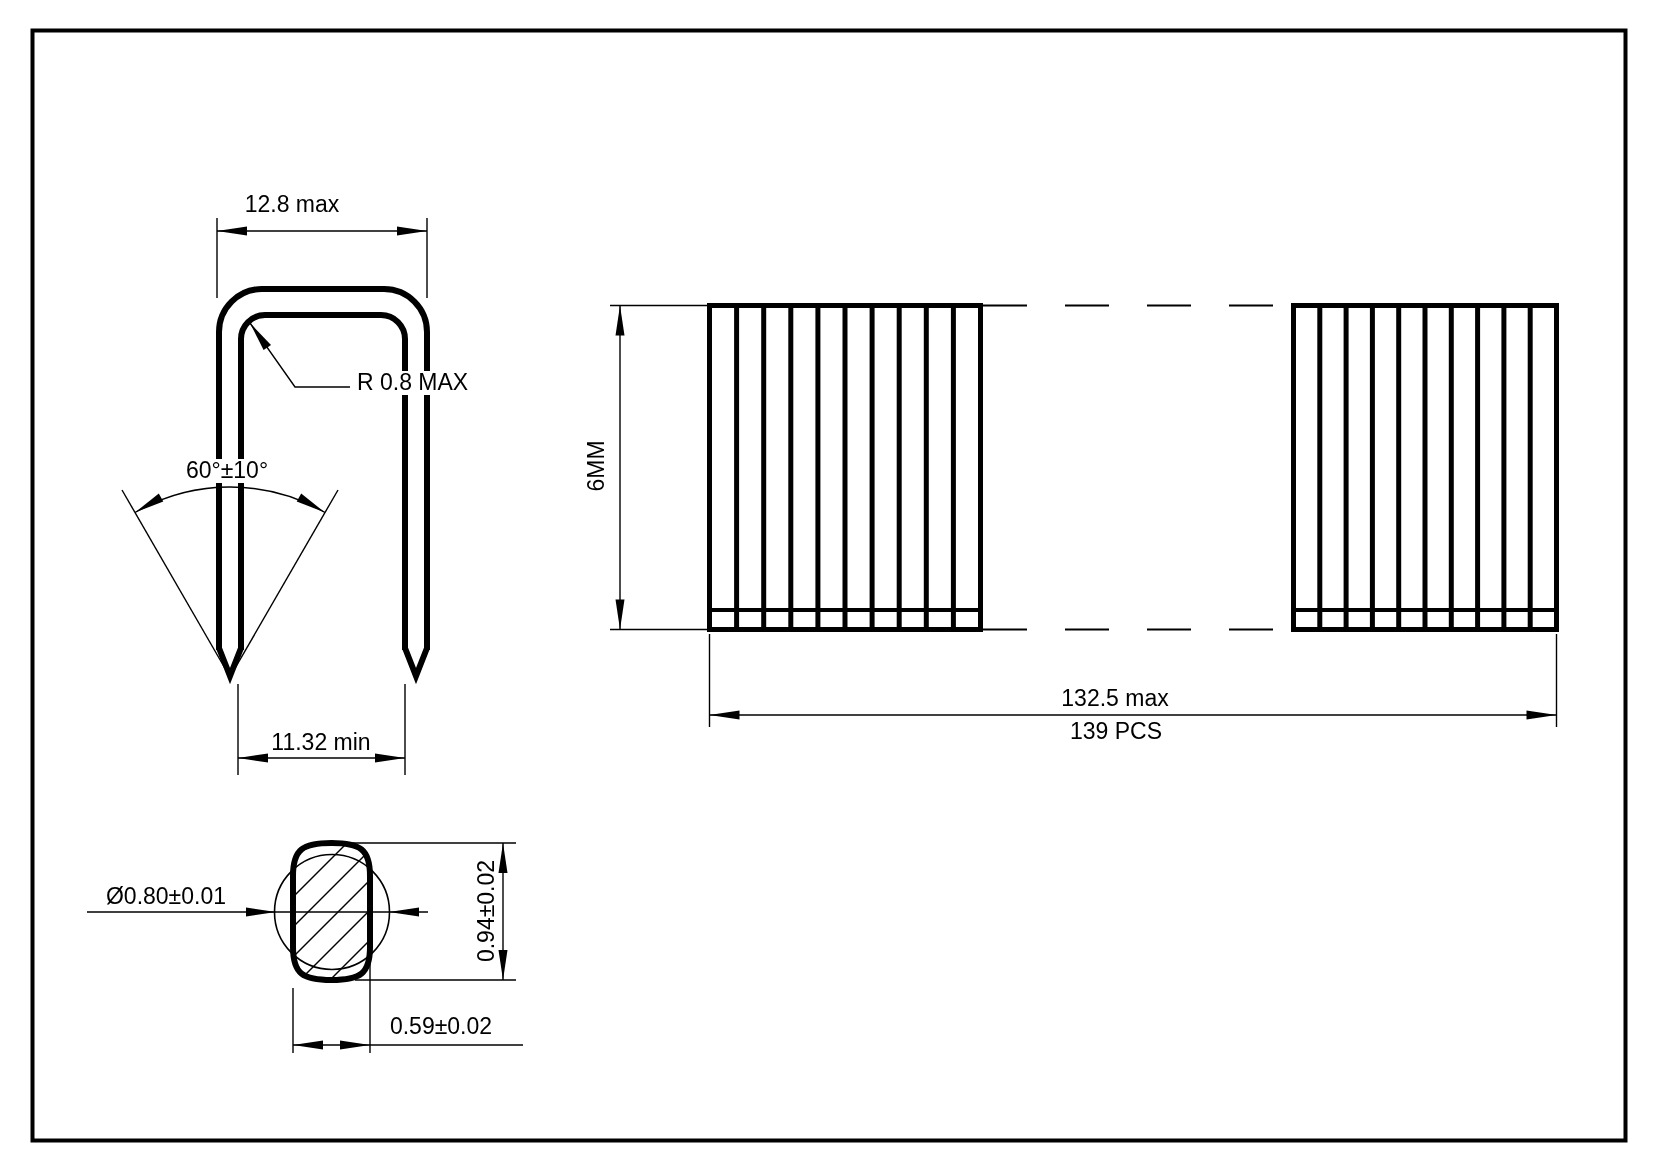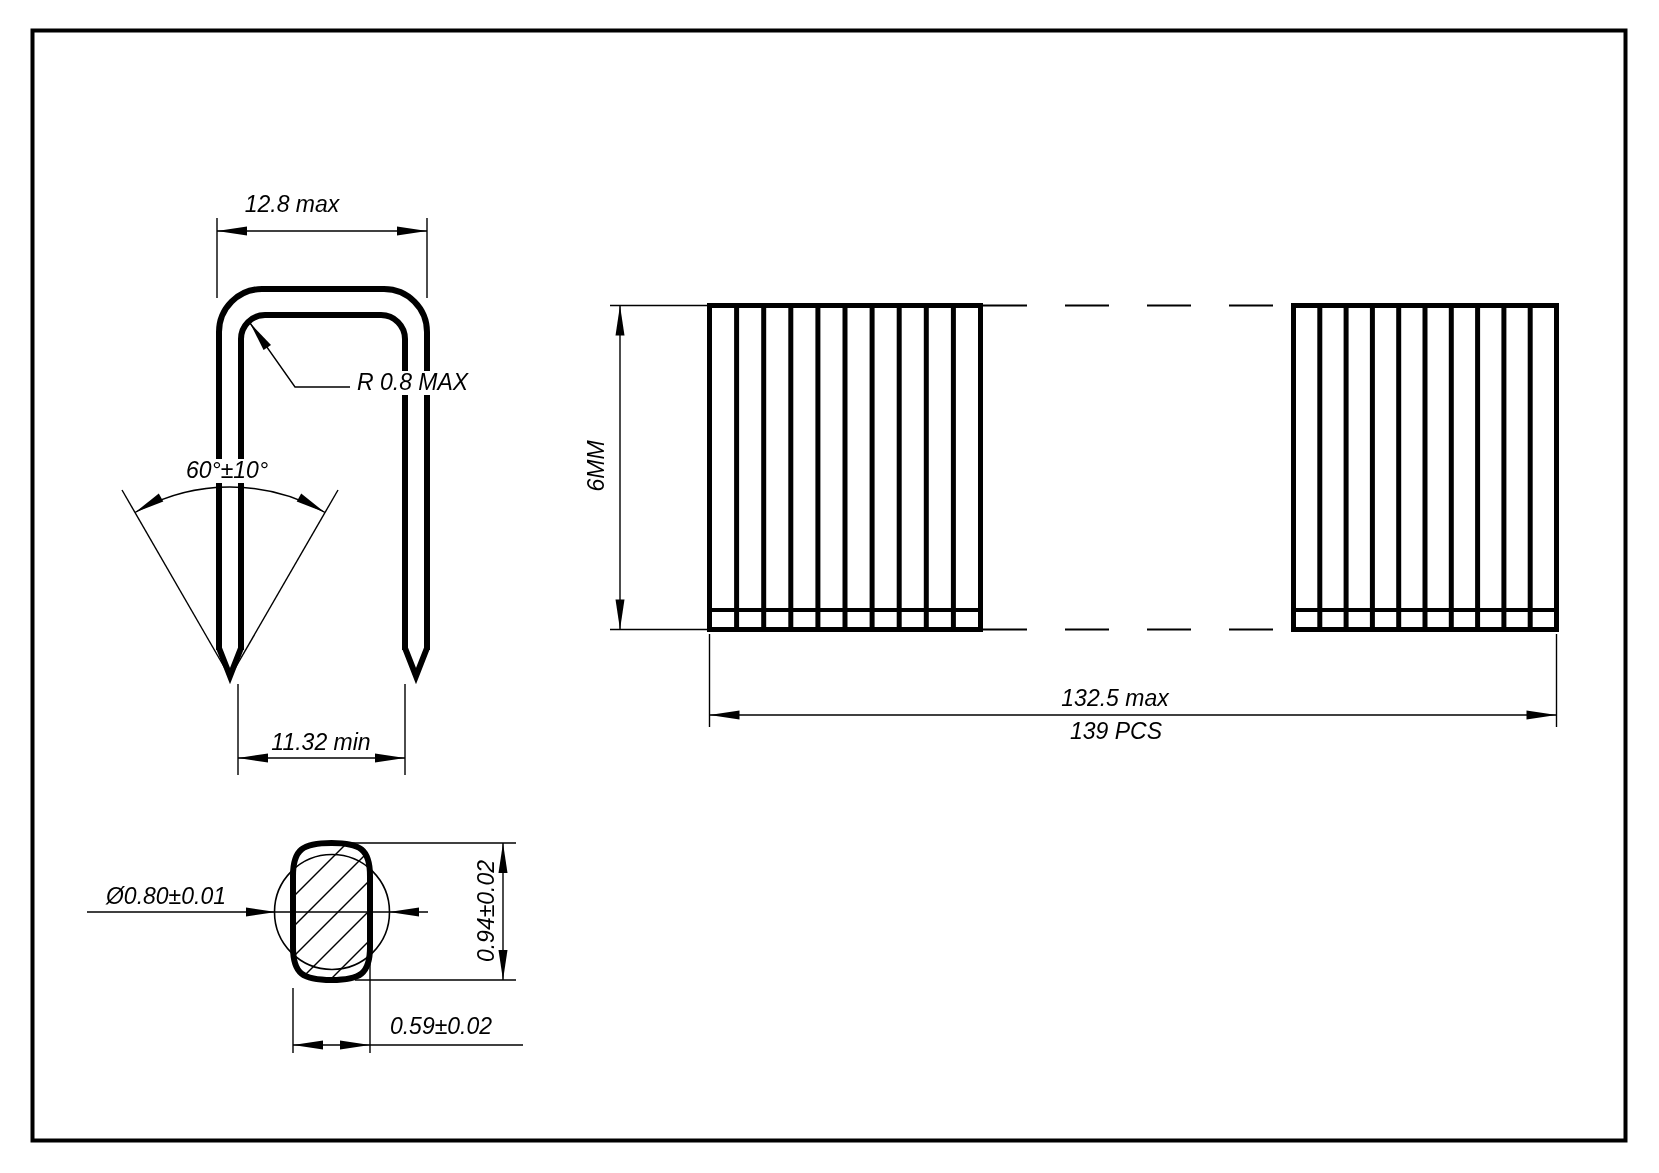--- a/index.html
+++ b/index.html
@@ -1,16 +1,16 @@
 <!DOCTYPE html>
 <html><head>
 <meta charset="utf-8">
 <style>
   html,body{margin:0;padding:0;background:#ffffff;}
-  .page{width:1347px;height:1173px;background:#ffffff;position:relative;font-style:italic;}
+  .page{width:1347px;height:1173px;background:#ffffff;position:relative;}
   svg{display:block;}
   text{font-family:"Liberation Sans", sans-serif;font-size:23px;fill:#000;}
 </style>
 </head>
 <body>
 
 <div class="page">
 <svg width="1659" height="1173" viewBox="0 0 1659 1173" xmlns="http://www.w3.org/2000/svg">
   <defs>
     <clipPath id="clip-xsec">

